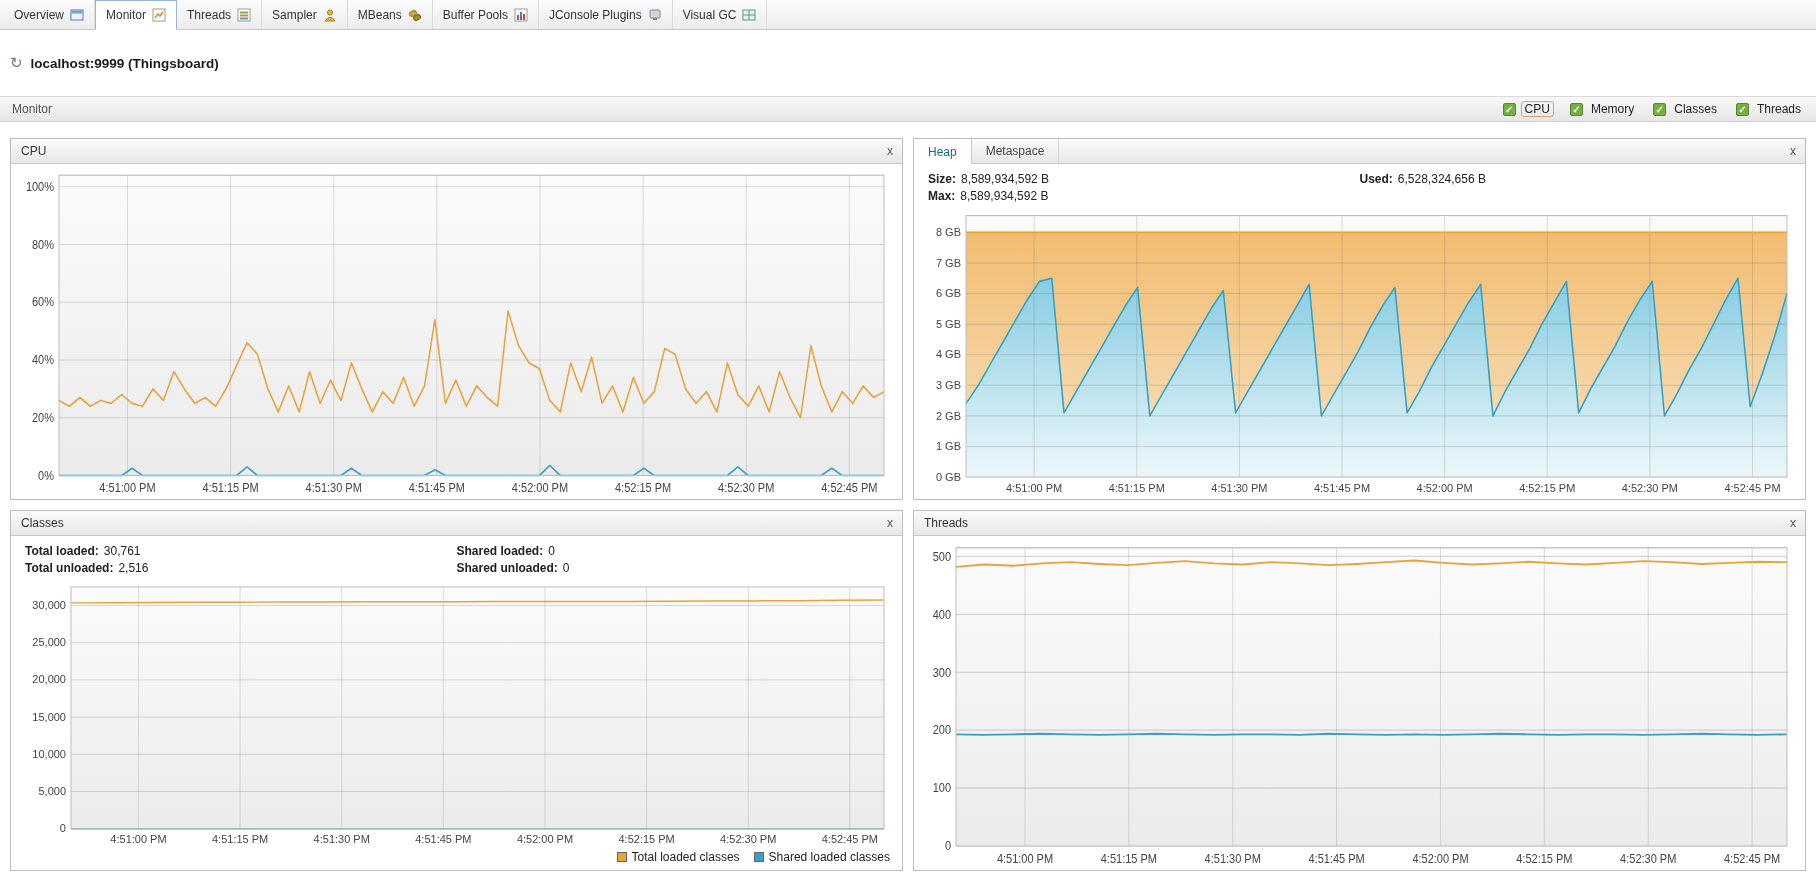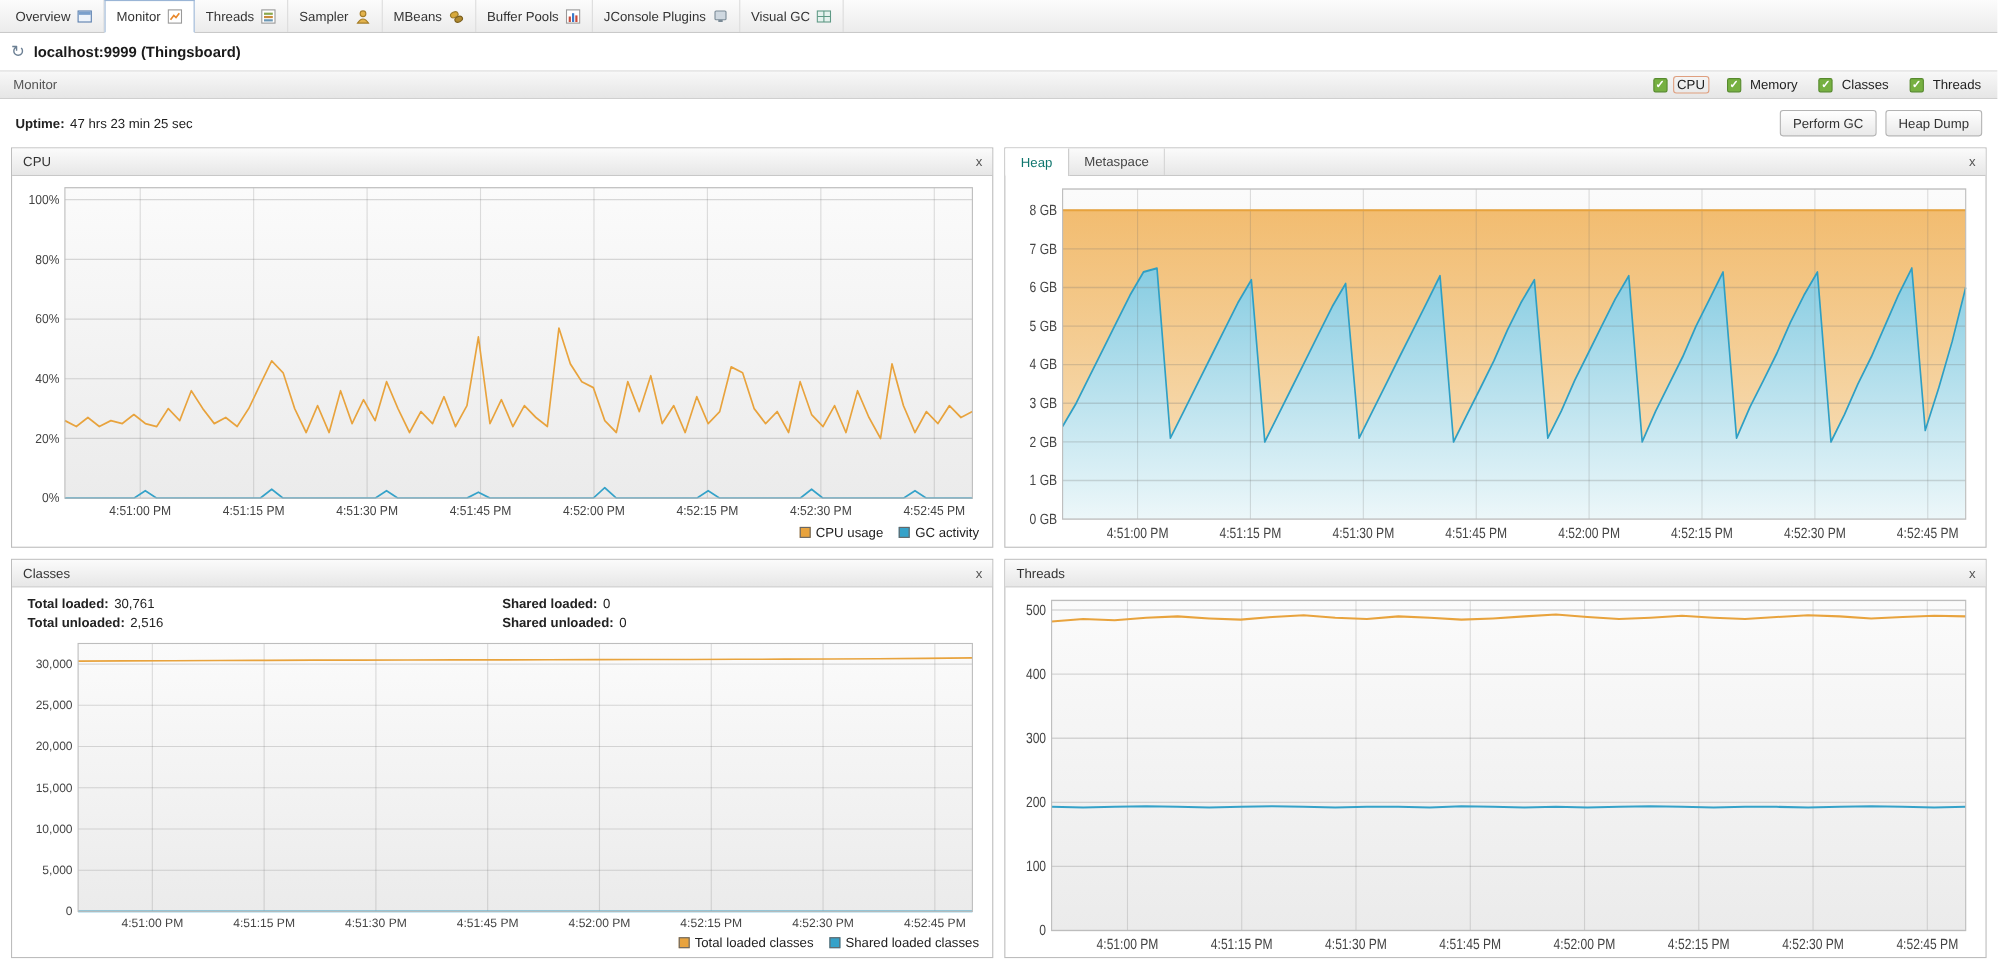--- a/index.html
+++ b/index.html
@@ -1,21 +1,21 @@
 <!DOCTYPE html>
 <html><head>
 <meta charset="utf-8">
 <style>
   * { margin:0; padding:0; box-sizing:border-box; }
   html,body { width:1816px; height:881px; }
   body {
     font-family:"Liberation Sans", sans-serif;
     font-size:12px; color:#222; background:#fff; overflow:hidden;
   }
-  .app { display:flex; flex-direction:column; height:100%; }
+  .app { display:flex; flex-direction:column; height:100%;gap:16px; }
 
   
   .tabbar { height:30px; flex:0 0 30px; background:linear-gradient(#fcfcfc,#ececec);
     border-bottom:1px solid #c9c9c9; display:flex; align-items:stretch; padding-left:4px; }
   .tab { display:flex; align-items:center; gap:6px; padding:0 10px; border-right:1px solid #dcdcdc; color:#333; }
   .tab.selected { background:#fff; border:1px solid #9ab5d6; border-bottom:1px solid #fff; margin-bottom:-1px; }
   .tab-icon svg { display:block; }
 
   
   .titlebar { height:34px; flex:0 0 34px; display:flex; align-items:center; gap:8px; padding:0 10px; background:#fff; }
@@ -167,27 +167,20 @@
     <label class="cb">
       <span class="box">✓</span>
       <span class="cb-label">Classes</span>
     </label>
     <label class="cb">
       <span class="box">✓</span>
       <span class="cb-label">Threads</span>
     </label>
   </div>
 
-  <div class="statusrow">
-    <span class="b-label">Uptime:</span>
-    <span>47 hrs 23 min 25 sec</span>
-    <div class="spacer"></div>
-    <button class="btn">Perform GC</button>
-    <button class="btn">Heap Dump</button>
-  </div>
 
   <div class="grid">
 
     <section class="panel">
       <div class="panel-header">
         <span class="panel-title">CPU</span>
         <span class="close-x">x</span>
       </div>
       <div class="chart-wrap">
         <svg class="chart" preserveAspectRatio="none" viewBox="0 0 875 289">
@@ -223,37 +216,39 @@
             <text x="624.1" y="283" text-anchor="middle" font-size="11" fill="#444">4:52:15 PM</text>
             <line x1="727.225" y1="8" x2="727.225" y2="269" stroke="rgba(110,110,110,0.22)" stroke-width="1"></line>
             <text x="727.225" y="283" text-anchor="middle" font-size="11" fill="#444">4:52:30 PM</text>
             <line x1="830.35" y1="8" x2="830.35" y2="269" stroke="rgba(110,110,110,0.22)" stroke-width="1"></line>
             <text x="830.35" y="283" text-anchor="middle" font-size="11" fill="#444">4:52:45 PM</text>
             <polyline points="40.0,203.8 50.4,208.8 60.9,201.2 71.3,208.8 81.8,203.8 92.2,206.3 102.7,198.7 113.1,206.3 123.5,208.8 134.0,193.7 144.4,203.8 154.9,178.7 165.3,193.7 175.8,206.3 186.2,201.2 196.6,208.8 207.1,193.7 217.5,173.6 228.0,153.6 238.4,163.6 248.9,193.7 259.3,213.8 269.7,191.2 280.2,213.8 290.6,178.7 301.1,206.3 311.5,186.2 322.0,203.8 332.4,171.1 342.8,193.7 353.3,213.8 363.7,196.2 374.2,206.3 384.6,183.7 395.1,208.8 405.5,191.2 415.9,133.5 426.4,206.3 436.8,186.2 447.3,208.8 457.7,191.2 468.2,201.2 478.6,208.8 489.1,126.0 499.5,156.1 509.9,171.1 520.4,176.1 530.8,203.8 541.3,213.8 551.7,171.1 562.2,196.2 572.6,166.1 583.0,206.3 593.5,191.2 603.9,213.8 614.4,183.7 624.8,206.3 635.3,196.2 645.7,158.6 656.1,163.6 666.6,193.7 677.0,206.3 687.5,196.2 697.9,213.8 708.4,171.1 718.8,198.7 729.2,208.8 739.7,191.2 750.1,213.8 760.6,178.7 771.0,201.2 781.5,218.8 791.9,156.1 802.3,191.2 812.8,213.8 823.2,196.2 833.7,206.3 844.1,191.2 854.6,201.2 865.0,196.2" fill="none" stroke="#e8a33d" stroke-width="1.5" stroke-linejoin="round"></polyline>
             <polyline points="40.0,269.0 50.4,269.0 60.9,269.0 71.3,269.0 81.8,269.0 92.2,269.0 102.7,269.0 113.1,262.7 123.5,269.0 134.0,269.0 144.4,269.0 154.9,269.0 165.3,269.0 175.8,269.0 186.2,269.0 196.6,269.0 207.1,269.0 217.5,269.0 228.0,261.5 238.4,269.0 248.9,269.0 259.3,269.0 269.7,269.0 280.2,269.0 290.6,269.0 301.1,269.0 311.5,269.0 322.0,269.0 332.4,262.7 342.8,269.0 353.3,269.0 363.7,269.0 374.2,269.0 384.6,269.0 395.1,269.0 405.5,269.0 415.9,264.0 426.4,269.0 436.8,269.0 447.3,269.0 457.7,269.0 468.2,269.0 478.6,269.0 489.1,269.0 499.5,269.0 509.9,269.0 520.4,269.0 530.8,260.2 541.3,269.0 551.7,269.0 562.2,269.0 572.6,269.0 583.0,269.0 593.5,269.0 603.9,269.0 614.4,269.0 624.8,262.7 635.3,269.0 645.7,269.0 656.1,269.0 666.6,269.0 677.0,269.0 687.5,269.0 697.9,269.0 708.4,269.0 718.8,261.5 729.2,269.0 739.7,269.0 750.1,269.0 760.6,269.0 771.0,269.0 781.5,269.0 791.9,269.0 802.3,269.0 812.8,262.7 823.2,269.0 833.7,269.0 844.1,269.0 854.6,269.0 865.0,269.0" fill="none" stroke="#35a2c9" stroke-width="1.5" stroke-linejoin="round"></polyline>
             <rect x="40" y="8" width="825" height="261" fill="none" stroke="#bdbdbd"></rect>
           </svg>
       </div>
-      <div class="legend">
-        <span class="legend-item">
-            <span class="legend-swatch" style="background: rgb(232, 163, 61);"></span>
-            <span>CPU usage</span>
-          </span>
-        <span class="legend-item">
-            <span class="legend-swatch" style="background: rgb(53, 162, 201);"></span>
-            <span>GC activity</span>
-          </span>
-      </div>
     </section>
 
     <section class="panel">
       <div class="panel-header">
         <span class="ptab sel">Heap</span>
         <span class="ptab">Metaspace</span>
         <span class="close-x">x</span>
+      </div>
+      <div class="stats">
+        <div class="stat">
+          <span class="stat-label">Size:</span><span class="stat-value">8,589,934,592 B</span>
+        </div>
+        <div class="stat">
+          <span class="stat-label">Used:</span><span class="stat-value">6,528,324,656 B</span>
+        </div>
+        <div class="stat">
+          <span class="stat-label">Max:</span><span class="stat-value">8,589,934,592 B</span>
+        </div>
+        <div class="stat"></div>
       </div>
       <div class="chart-wrap">
         <svg class="chart" preserveAspectRatio="none" viewBox="0 0 875 272">
             <defs>
               <linearGradient id="bg-heap" x1="0" y1="0" x2="0" y2="1">
                 <stop offset="0%" stop-color="#fbfbfb"></stop>
                 <stop offset="100%" stop-color="#ebebeb"></stop>
               </linearGradient>
               <linearGradient id="fill-heap-0" x1="0" y1="0" x2="0" y2="1">
                 <stop offset="0%" stop-color="rgba(240,173,78,0.80)"></stop>

